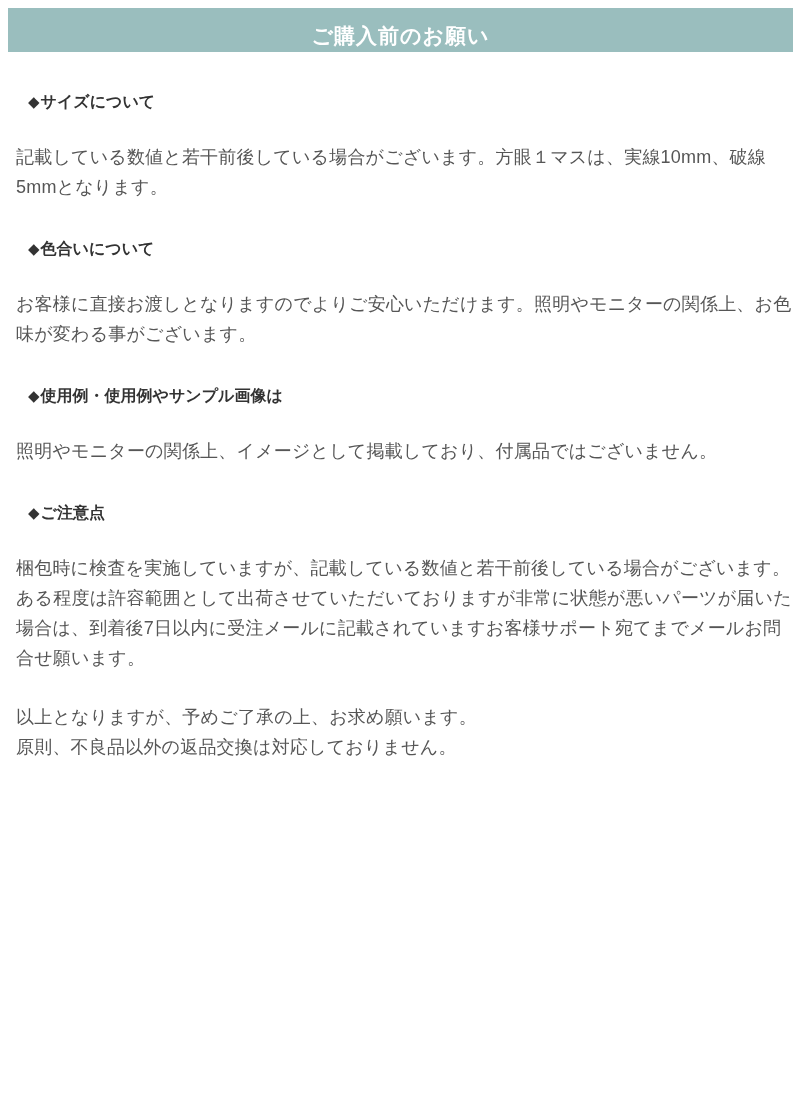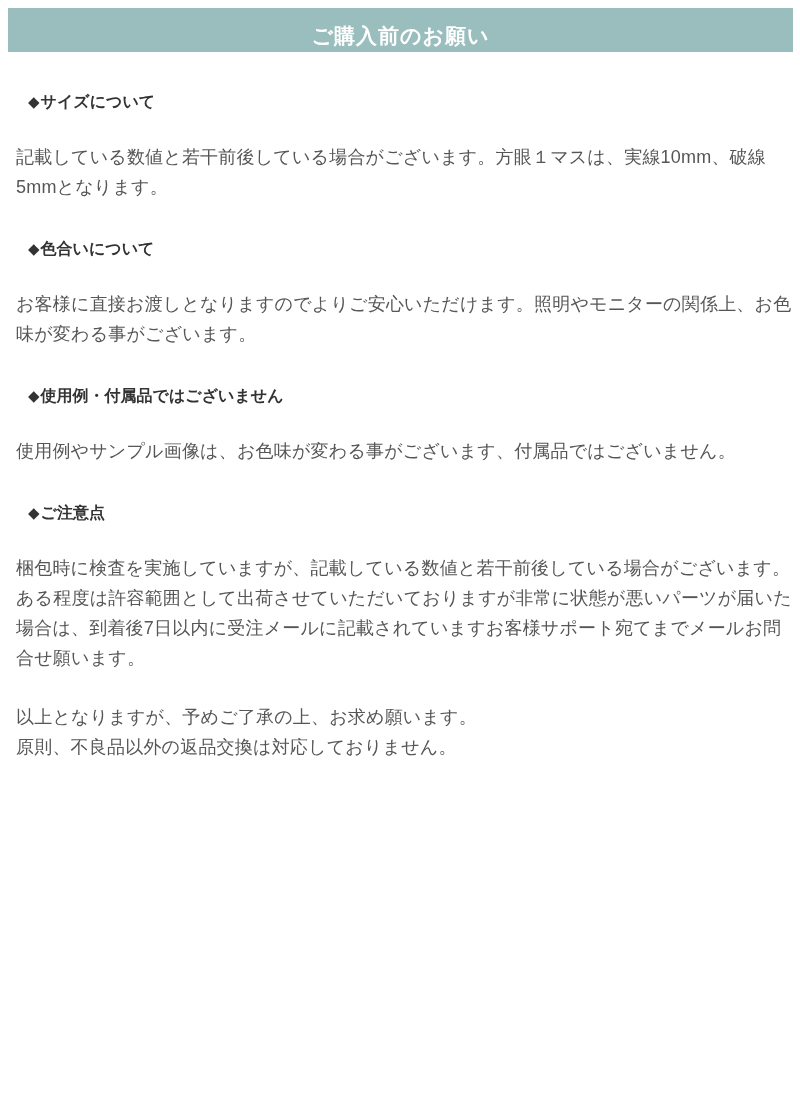--- a/index.html
+++ b/index.html
@@ -76,23 +76,23 @@
 
   <div>
     <div class="section-heading">
       <span class="bullet">◆</span><span>色合いについて</span>
     </div>
     <div class="section-body">お客様に直接お渡しとなりますのでよりご安心いただけます。照明やモニターの関係上、お色味が変わる事がございます。</div>
   </div>
 
   <div>
     <div class="section-heading">
-      <span class="bullet">◆</span><span>使用例・付属品ではございません</span>
+      <span class="bullet">◆</span><span>使用例・使用例やサンプル画像は</span>
     </div>
-    <div class="section-body">使用例やサンプル画像は、お色味が変わる事がございます、付属品ではございません。</div>
+    <div class="section-body">照明やモニターの関係上、イメージとして掲載しており、付属品ではございません。</div>
   </div>
 
   <div>
     <div class="section-heading">
       <span class="bullet">◆</span><span>ご注意点</span>
     </div>
     <div class="section-body">梱包時に検査を実施していますが、記載している数値と若干前後している場合がございます。ある程度は許容範囲として出荷させていただいておりますが非常に状態が悪いパーツが届いた場合は、到着後7日以内に受注メールに記載されていますお客様サポート宛てまでメールお問合せ願います。</div>
   </div>
 
   <div>

